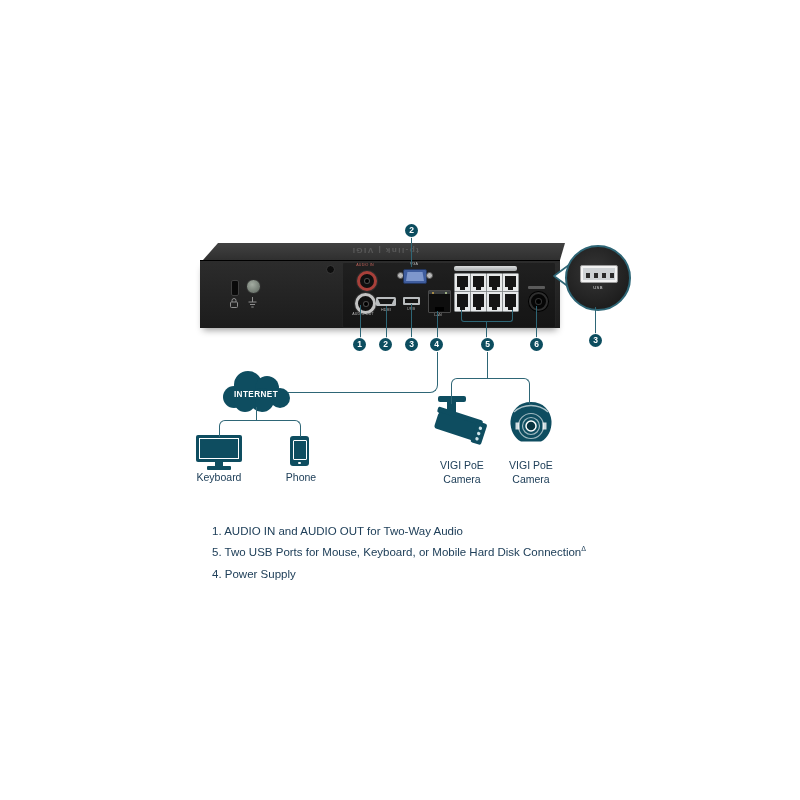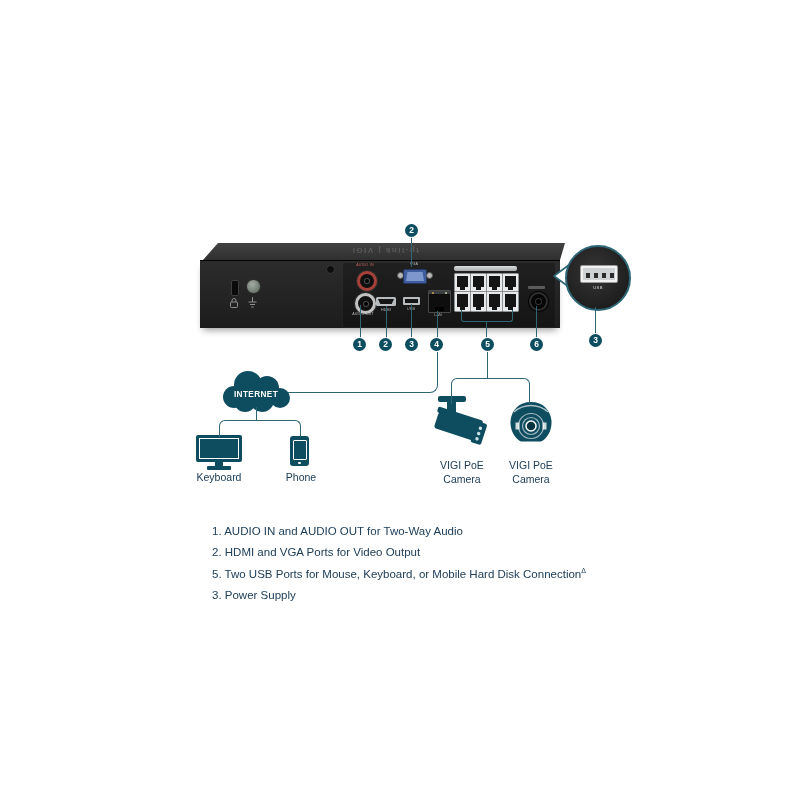--- a/index.html
+++ b/index.html
@@ -247,18 +247,17 @@
     <circle cx="23" cy="27" r="8.5" fill="none" stroke="#ffffff" stroke-width="1.2" opacity="0.6"></circle>
     <circle cx="23" cy="27" r="5" fill="#0a3340" stroke="#ffffff" stroke-width="1.5"></circle>
     <rect x="7.5" y="23.5" width="4" height="7" fill="#ffffff" opacity="0.8"></rect>
     <rect x="34.5" y="23.5" width="4" height="7" fill="#ffffff" opacity="0.8"></rect>
   </svg>
   <div class="lbl" style="left:501px;top:459px;width:60px;">VIGI PoE</div>
   <div class="lbl" style="left:501px;top:473px;width:60px;">Camera</div>
 
   <div class="notes">
     <div class="note"><span>1. AUDIO IN and AUDIO OUT for Two-Way Audio</span><sup></sup></div>
-    <div class="note"><span>2. HDMI and VGA Ports for Video Output</span><sup></sup></div>
     <div class="note"><span>5. Two USB Ports for Mouse, Keyboard, or Mobile Hard Disk Connection</span><sup>Δ</sup></div>
-    <div class="note"><span>3. Power Supply</span><sup></sup></div>
+    <div class="note"><span>4. Power Supply</span><sup></sup></div>
   </div>
 
 </div>
 
 </body></html>

